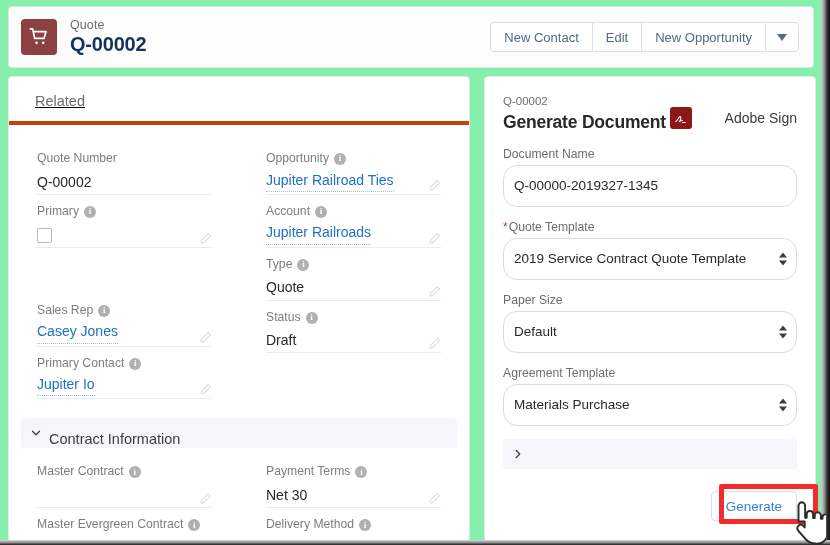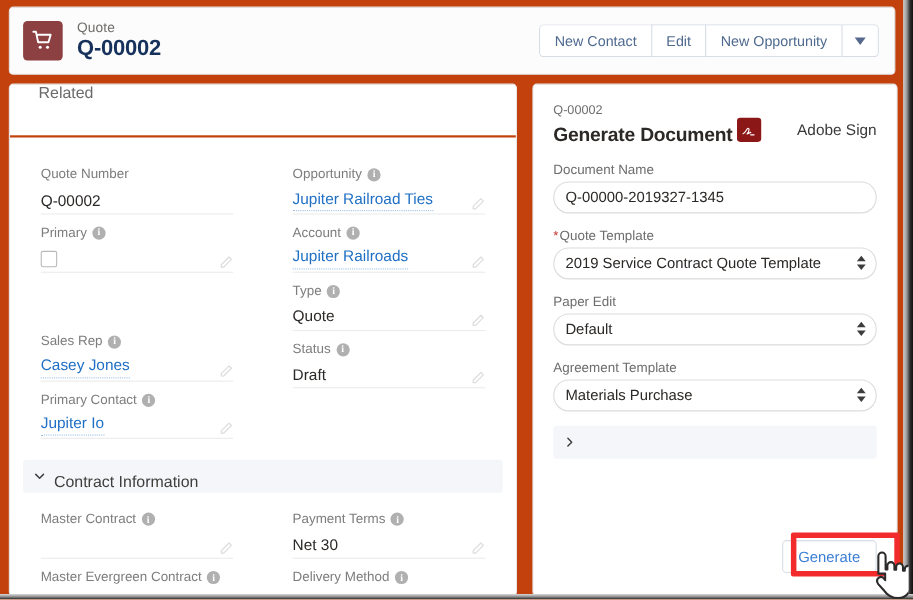--- a/index.html
+++ b/index.html
@@ -7,21 +7,21 @@
     margin: 0; padding: 0;
     width: 830px; height: 545px;
     overflow: hidden;
     background: #ffffff;
     font-family: "Liberation Sans", sans-serif;
     -webkit-font-smoothing: antialiased;
   }
   .viewport {
     position: relative;
     width: 830px; height: 545px;
-    background: #c2410c;
+    background: #86efac;
     overflow: hidden;
   }
   
   .window-edge {
     position: absolute; top: 0; right: 0;
     width: 9px; height: 545px;
     background: linear-gradient(to right, #cfcfcf 0%, #9b9b9b 35%, #2e2e2e 70%, #121212 100%);
   }
   .bottom-edge {
     position: absolute; left: 0; bottom: 0;
@@ -100,23 +100,25 @@
     width: 332px; height: 466px;
     background: #ffffff;
     border: 1px solid #e6e6e6;
     border-radius: 4px;
     overflow: hidden;
   }
 
   
   .tabs {
     display: flex;
+    align-items: flex-end;
     height: 48px;
     padding: 0 12px;
-    border-bottom: 2px solid #c2410c;
+    border-bottom: 4px solid #c2410c;
+    text-decoration: underline;
   }
   .tab {
     position: relative;
     font-size: 14.5px;
     color: #6b6b6b;
     padding: 0 14px 12px 14px;
     cursor: pointer;
   }
   .tab.active { color: #16325c; font-weight: bold; }
   .tab.active::after {
@@ -236,21 +238,21 @@
   .rp-form { padding: 14px 18px 0 18px; }
   .rp-field { margin-bottom: 13px; }
   .rp-label {
     font-size: 12.2px;
     color: #6d6d6d;
     margin-bottom: 4px;
     display: flex; align-items: center; gap: 1px;
   }
   .rp-input, .rp-select {
     width: 100%;
-    height: 29px;
+    height: 42px;
     border: 1px solid #dcdcdc;
     border-radius: 14px;
     background: #ffffff;
     font-size: 13.5px;
     color: #2b2826;
     padding: 0 26px 0 10px;
     display: flex; align-items: center;
     position: relative;
     font-family: "Liberation Sans", sans-serif;
     cursor: text;
@@ -581,21 +583,21 @@
           <span>2019 Service Contract Quote Template</span>
           <span class="spinner">
             <span class="tri-up"></span>
               <span class="tri-dn"></span>
           </span>
         </div>
       </div>
 
       <div class="rp-field">
         <div class="rp-label">
-          <span>Paper Edit</span>
+          <span>Paper Size</span>
         </div>
         <div class="rp-select">
           <span>Default</span>
           <span class="spinner">
             <span class="tri-up"></span>
               <span class="tri-dn"></span>
           </span>
         </div>
       </div>
 

